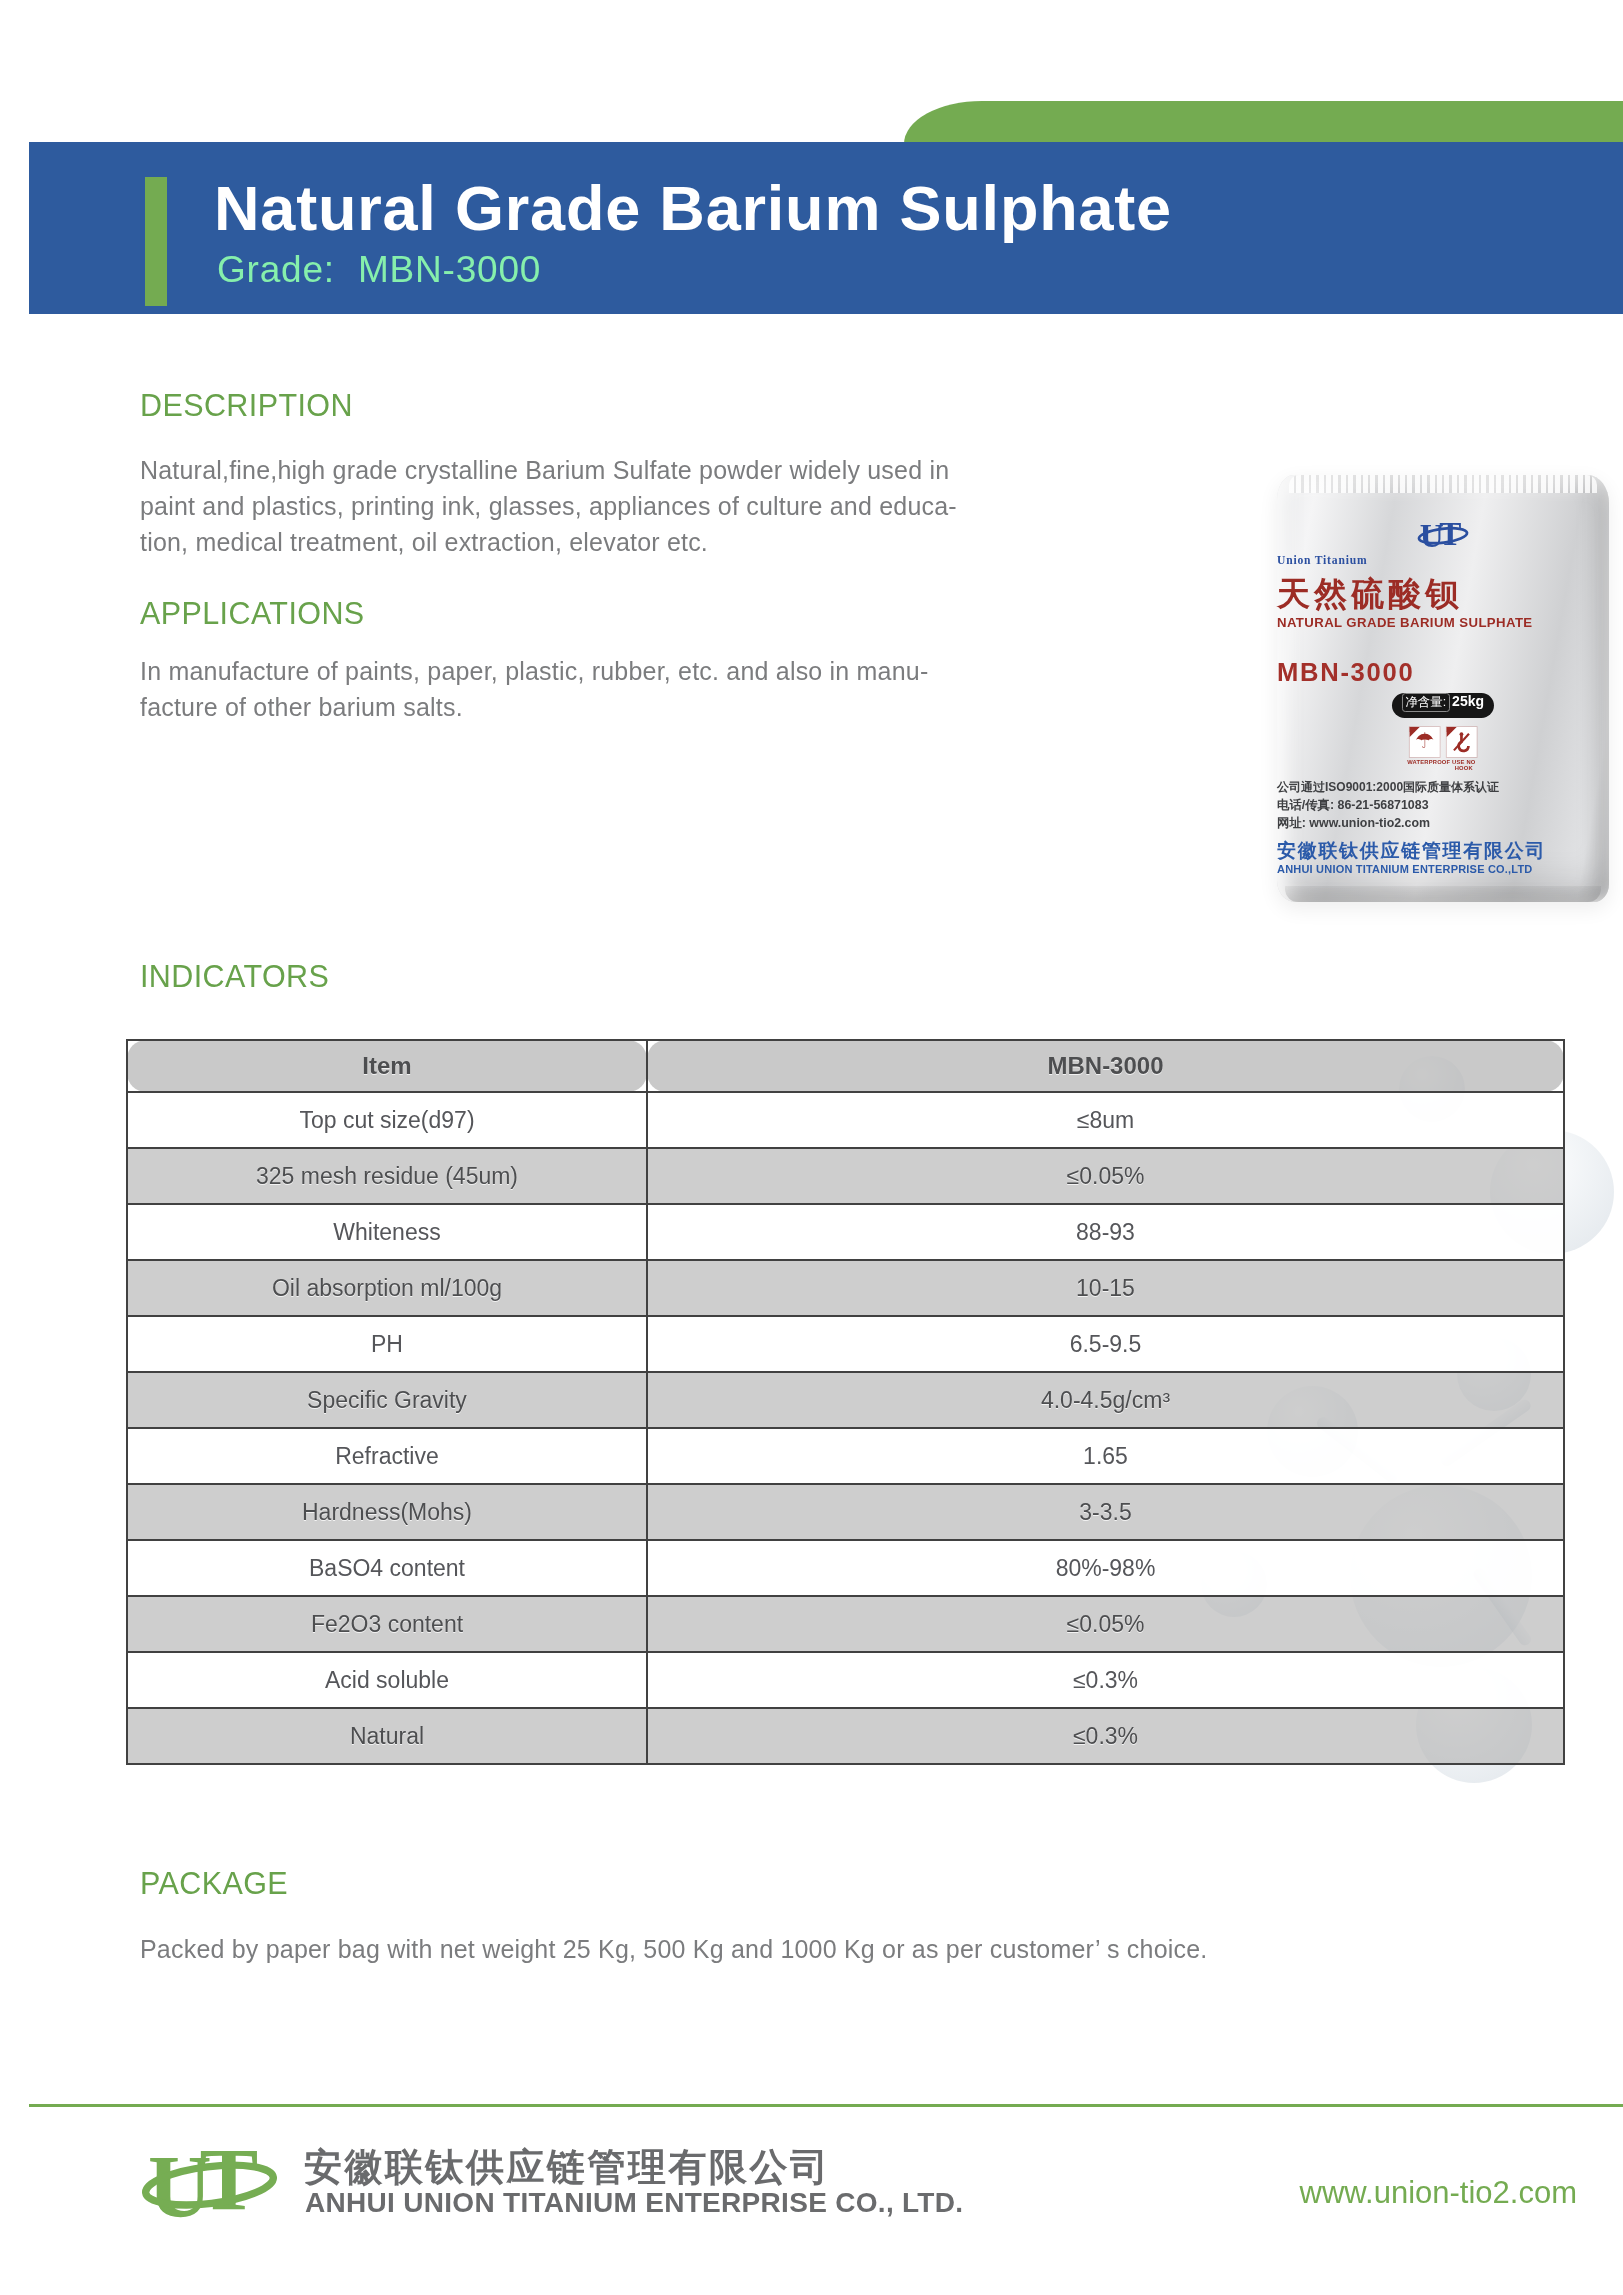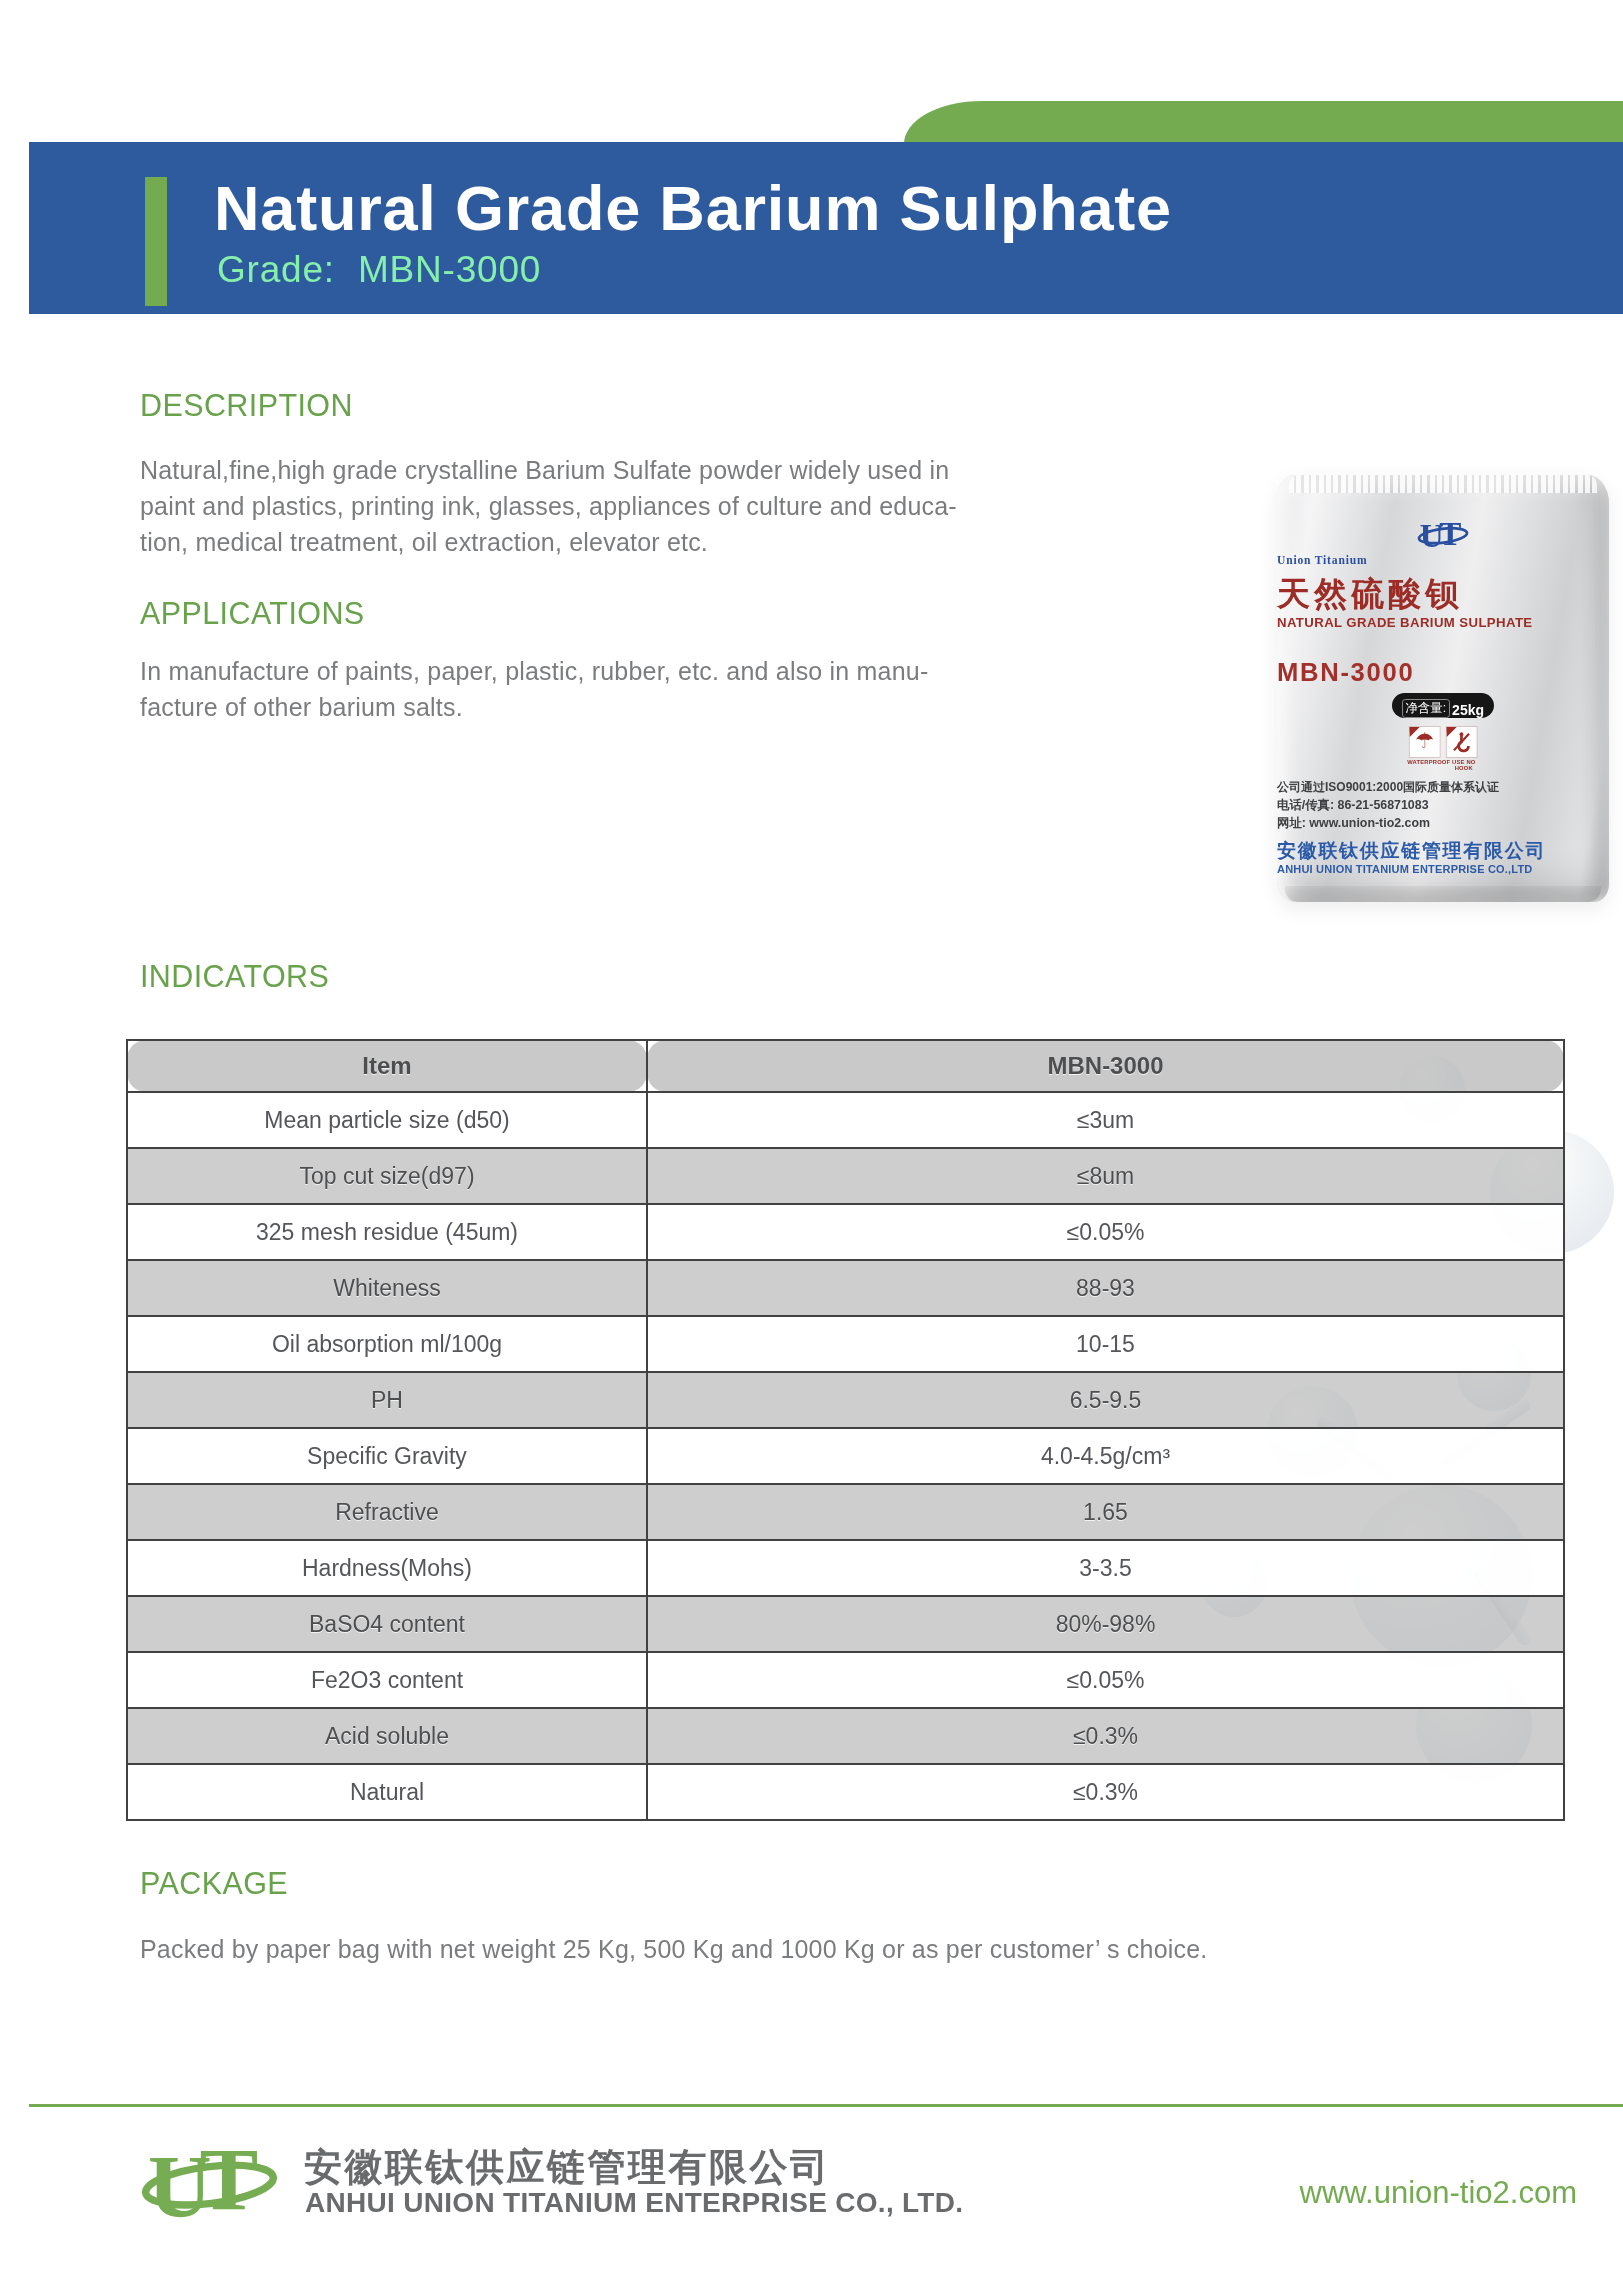--- a/index.html
+++ b/index.html
@@ -37,21 +37,21 @@
        background:linear-gradient(180deg,rgba(0,0,0,.05),rgba(0,0,0,.16));
        border-radius:0 0 13.2px 13.2px;}
   .bag .c{position:absolute;left:0;width:100%;text-align:left;}
   .bag-brand{top:79px;color:#2b4fa0;font-size:11.6px;font-weight:700;
              font-family:"Liberation Serif",serif;letter-spacing:0.8px;}
   .bag-cn{top:97px;color:#9c2c25;font-size:33px;font-weight:700;letter-spacing:4.1px;}
   .bag-en{top:140px;color:#9c2c25;font-size:13.2px;font-weight:700;letter-spacing:0.4px;}
   .bag-grade{top:183px;color:#a3302a;font-size:25.6px;font-weight:700;letter-spacing:1.7px;}
   .pill{position:absolute;left:50%;top:218px;transform:translateX(-50%);
         background:#161616;color:#ffffff;border-radius:13.2px;height:25px;
-        display:flex;align-items:flex-end;padding:0 10px;white-space:nowrap;}
+        display:flex;align-items:flex-start;padding:0 10px;white-space:nowrap;}
   .pill .nl{font-size:12.4px;border:0.8px solid #8b8b8b;border-radius:3.3px;padding:0 2.5px;margin-right:2.5px;}
   .pill .nv{font-size:14px;font-weight:700;}
   .icons-row{position:absolute;left:50%;top:252px;transform:translateX(-50%);display:flex;gap:6.6px;}
   .wicon{position:relative;width:30px;height:30px;background:#ffffff;
          box-shadow:0 0 0 0.8px rgba(150,40,35,.25);display:flex;align-items:center;justify-content:center;}
   .wicon::before{content:"";position:absolute;left:0;top:0;border:5.8px solid #9c2c25;
                  border-right-color:transparent;border-bottom-color:transparent;}
   .umb{color:#9c2c25;font-size:21.5px;line-height:1;}
   .icon-caps{position:absolute;left:50%;top:284px;transform:translateX(-50%);display:flex;gap:11.6px;}
   .icon-cap{color:#9c2c25;font-size:5.8px;font-weight:700;letter-spacing:0.2px;width:30px;text-align:center;}
@@ -179,24 +179,20 @@
         <col>
       </colgroup>
     <thead>
       <tr>
         <th>Item</th>
         <th>MBN-3000</th>
       </tr>
     </thead>
     <tbody>
       <tr>
-          <td>Mean particle size (d50)</td>
-          <td>≤3um</td>
-        </tr>
-      <tr>
           <td>Top cut size(d97)</td>
           <td>≤8um</td>
         </tr>
       <tr>
           <td>325 mesh residue (45um)</td>
           <td>≤0.05%</td>
         </tr>
       <tr>
           <td>Whiteness</td>
           <td>88-93</td>

